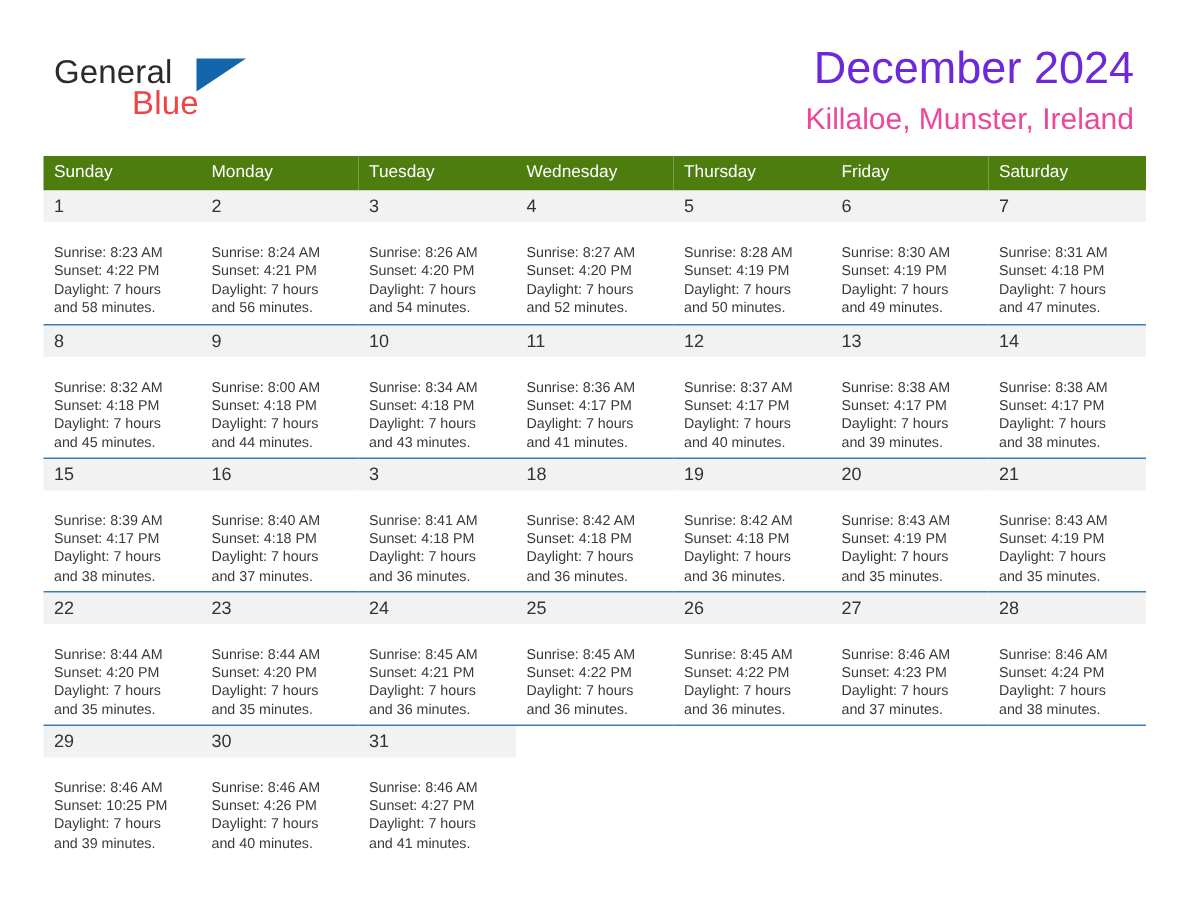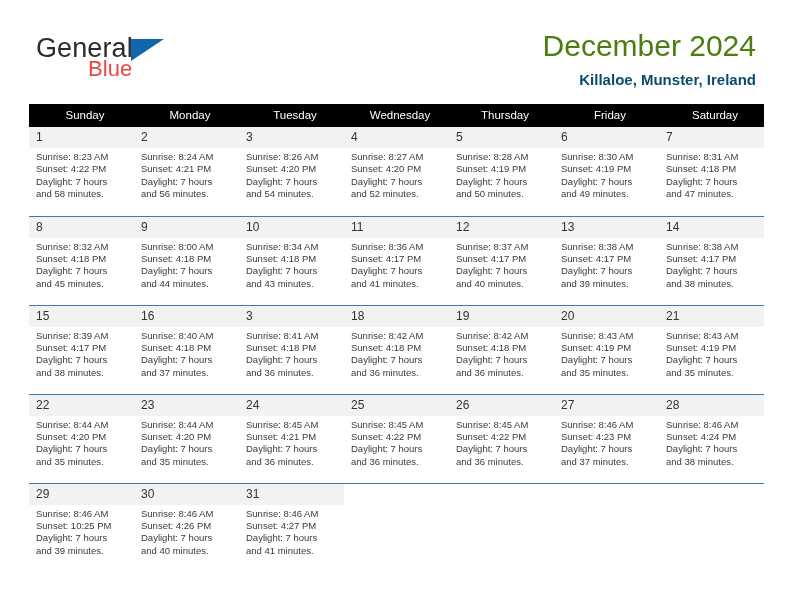--- a/index.html
+++ b/index.html
@@ -29,21 +29,21 @@
   .logo {
     position: absolute;
     left: 36px;
     top: 36px;
     width: 180px;
     height: 48px;
   }
   .logo-general {
     position: absolute;
     left: 0; top: 0;
-    font-size: 27px;
+    font-size: 22px;
     color: #2b2b2b;
     letter-spacing: .1px;
     line-height: 24px;
   }
   .logo-blue {
     position: absolute;
     left: 52px; top: 21px;
     font-size: 22px;
     color: #ef4444;
     letter-spacing: .1px;
@@ -59,54 +59,54 @@
   }
 
   .title-block {
     position: absolute;
     right: 36px;
     top: 28px;
     text-align: right;
   }
   .cal-title {
     font-size: 30px;
-    color: #4d7c0f;
+    color: #6d28d9;
     line-height: 36px;
     font-weight: normal;
     margin: 0;
     white-space: nowrap;
   }
   .cal-subtitle {
-    font-size: 15px;
-    color: #0c4a6e;
+    font-size: 20px;
+    color: #ec4899;
     line-height: 20px;
     margin: 6px 0 0 0;
-    font-weight: bold;
+    font-weight: normal;
     white-space: nowrap;
   }
 
   
   .cal-wrap {
     position: absolute;
     left: 29px;
     top: 104px;
     width: 735px;
   }
   table.cal {
     border-collapse: collapse;
     table-layout: fixed;
     width: 735px;
   }
   table.cal th {
     width: 105px;
-    background: #000000;
+    background: #4d7c0f;
     color: #ffffff;
     font-size: 11.5px;
     font-weight: normal;
-    text-align: center;
+    text-align: left;
     padding: 5px 0 5px 7px;
     line-height: 13px;
     border: none;
   }
   td.daycell {
     width: 105px;
     vertical-align: top;
     padding: 0;
     border: none;
     border-top: 1.3px solid #3a7cb9;
@@ -122,20 +122,21 @@
     padding: 4px 0 4px 7px;
     line-height: 13px;
     height: 21px;
   }
   .empty .daynum { background: #ffffff; }
   .dayinfo {
     padding: 3px 5px 0 7px;
     font-size: 9.5px;
     color: #3a3a3a;
     line-height: 12.4px;
+    margin-top: 12px;
   }
   .dayinfo div { white-space: nowrap; }
 </style>
 </head>
 <body>
 
 <div id="page">
 
   <div class="top-bar">
 

